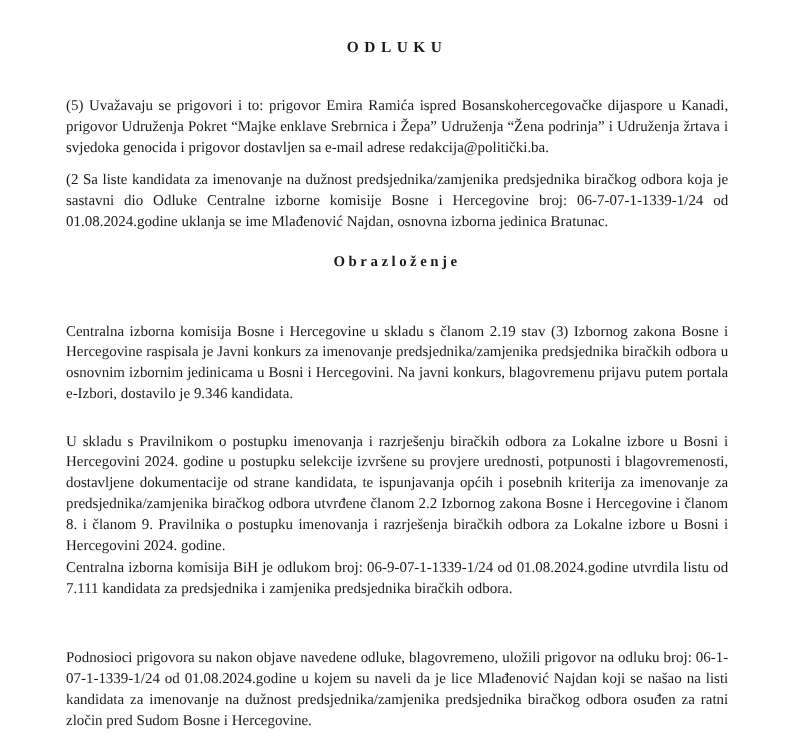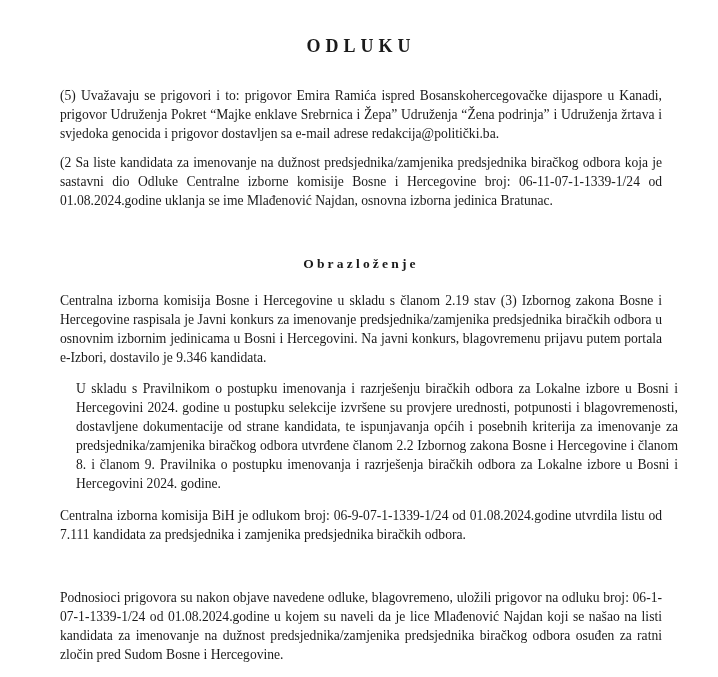--- a/index.html
+++ b/index.html
@@ -20,52 +20,52 @@
       left: 60px;
       top: 0;
       width: 602px;
     }
     .heading {
       position: absolute;
       left: 0;
       width: 602px;
       text-align: center;
       font-weight: bold;
-      font-size: 18px;
+      font-size: 14px;
       letter-spacing: 4px;
       margin: 0;
     }
     .heading.odluku { top: 36px; letter-spacing: 5px; }
-    .heading.obraz { top: 256px; letter-spacing: 3.2px; font-size: 13.5px; }
+    .heading.obraz { top: 230px; letter-spacing: 3.2px; font-size: 13.5px; }
     .para {
       position: absolute;
       left: 0;
       width: 602px;
       margin: 0;
       font-size: 13.6px;
       line-height: 19px;
       text-align: justify;
       text-align-last: left;
     }
     .p1 { top: 86px; }
     .p2 { top: 153px; }
     .p3 { top: 291px; }
-    .p4 { top: 379px; margin-left: 16px; }
+    .p4 { top: 391px; }
     .p5 { top: 506px; }
     .p6 { top: 588px; }
   </style>
 </head>
 <body>
 
 <div class="page">
   <h2 class="heading odluku">ODLUKU</h2>
 
   <p class="para p1">(5) Uvažavaju se prigovori i to: prigovor Emira Ramića ispred Bosanskohercegovačke dijaspore u Kanadi, prigovor Udruženja Pokret “Majke enklave Srebrnica i Žepa” Udruženja “Žena podrinja” i Udruženja žrtava i svjedoka genocida i prigovor dostavljen sa e-mail adrese redakcija@politički.ba.</p>
 
-  <p class="para p2">(2 Sa liste kandidata za imenovanje na dužnost predsjednika/zamjenika predsjednika biračkog odbora koja je sastavni dio Odluke Centralne izborne komisije Bosne i Hercegovine broj: 06-11-07-1-1339-1/24 od 01.08.2024.godine uklanja se ime Mlađenović Najdan, osnovna izborna jedinica Bratunac.</p>
+  <p class="para p2">(2 Sa liste kandidata za imenovanje na dužnost predsjednika/zamjenika predsjednika biračkog odbora koja je sastavni dio Odluke Centralne izborne komisije Bosne i Hercegovine broj: 06-7-07-1-1339-1/24 od 01.08.2024.godine uklanja se ime Mlađenović Najdan, osnovna izborna jedinica Bratunac.</p>
 
   <h3 class="heading obraz">Obrazloženje</h3>
 
   <p class="para p3">Centralna izborna komisija Bosne i Hercegovine u skladu s članom 2.19 stav (3) Izbornog zakona Bosne i Hercegovine raspisala je Javni konkurs za imenovanje predsjednika/zamjenika predsjednika biračkih odbora u osnovnim izbornim jedinicama u Bosni i Hercegovini. Na javni konkurs, blagovremenu prijavu putem portala e-Izbori, dostavilo je 9.346 kandidata.</p>
 
   <p class="para p4">U skladu s Pravilnikom o postupku imenovanja i razrješenju biračkih odbora za Lokalne izbore u Bosni i Hercegovini 2024. godine u postupku selekcije izvršene su provjere urednosti, potpunosti i blagovremenosti, dostavljene dokumentacije od strane kandidata, te ispunjavanja općih i posebnih kriterija za imenovanje za predsjednika/zamjenika  biračkog odbora utvrđene članom 2.2 Izbornog zakona Bosne i Hercegovine i članom 8. i članom 9. Pravilnika o postupku imenovanja i razrješenja biračkih odbora za Lokalne izbore u Bosni i Hercegovini 2024. godine.</p>
 
   <p class="para p5">Centralna izborna komisija BiH je odlukom broj: 06-9-07-1-1339-1/24 od 01.08.2024.godine utvrdila listu od 7.111 kandidata za predsjednika i zamjenika predsjednika biračkih odbora.</p>
 
   <p class="para p6">Podnosioci prigovora su nakon objave navedene odluke, blagovremeno, uložili prigovor na odluku broj: 06-1-07-1-1339-1/24 od 01.08.2024.godine u kojem su naveli da je lice Mlađenović Najdan koji se našao na listi kandidata za imenovanje na dužnost predsjednika/zamjenika predsjednika biračkog odbora osuđen za ratni zločin pred Sudom Bosne i Hercegovine.</p>

